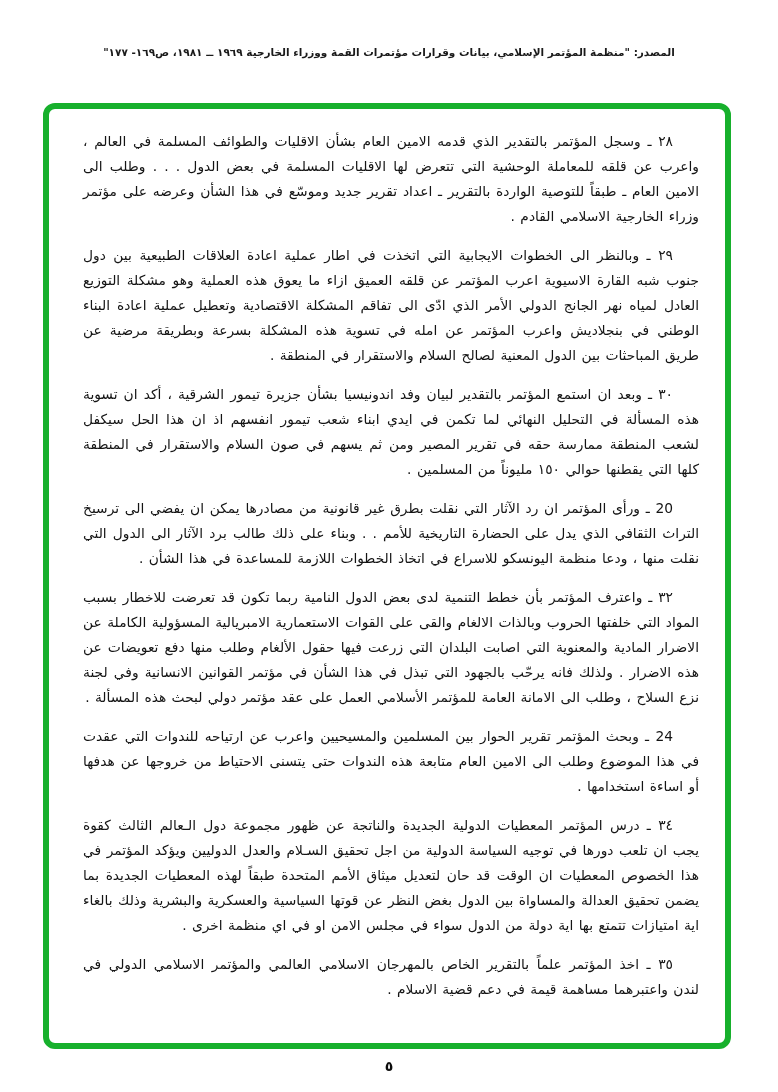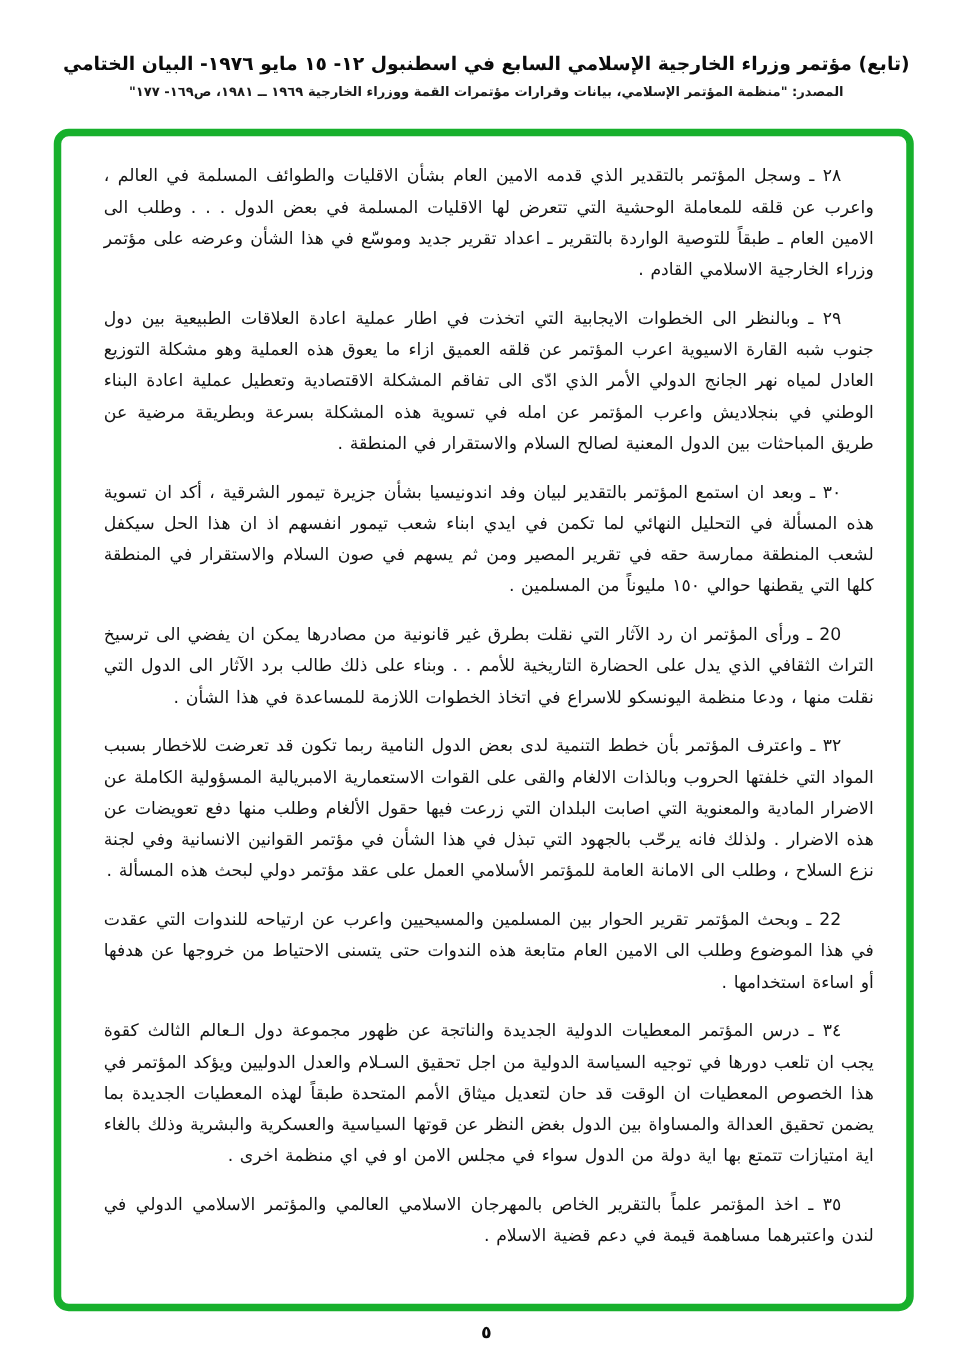--- a/index.html
+++ b/index.html
@@ -74,32 +74,31 @@
     font-weight: 700;
     color: #0b0b0b;
   }
 </style>
 </head>
 <body>
 
 <div class="page">
 
   <header class="doc-header">
-    <div class="doc-title">(تابع) مؤتمر وزراء الخارجية الإسلامي السابع في اسطنبول ١٢- ١٥ مايو ١٩٧٦- البيان الختامي</div>
     <div class="doc-source">المصدر: "منظمة المؤتمر الإسلامي، بيانات وقرارات مؤتمرات القمة ووزراء الخارجية ١٩٦٩ ــ ١٩٨١، ص١٦٩- ١٧٧"</div>
   </header>
 
   <div class="frame" style="border-color: rgb(23, 176, 44);">
     <div class="content">
       <p>٢٨ ـ وسجل المؤتمر بالتقدير الذي قدمه الامين العام بشأن الاقليات والطوائف المسلمة في العالم ، واعرب عن قلقه للمعاملة الوحشية التي تتعرض لها الاقليات المسلمة في بعض الدول . . .  وطلب الى الامين العام ـ طبقاً للتوصية الواردة بالتقرير ـ اعداد تقرير جديد وموسّع في هذا الشأن وعرضه على مؤتمر وزراء الخارجية الاسلامي القادم .</p>
       <p>٢٩ ـ وبالنظر الى الخطوات الايجابية التي اتخذت في اطار عملية اعادة العلاقات الطبيعية بين دول جنوب شبه القارة الاسيوية اعرب المؤتمر عن قلقه العميق ازاء ما يعوق هذه العملية وهو مشكلة التوزيع العادل لمياه نهر الجانج الدولي الأمر الذي ادّى الى تفاقم المشكلة الاقتصادية وتعطيل عملية اعادة البناء الوطني في بنجلاديش واعرب المؤتمر عن امله في تسوية هذه المشكلة بسرعة وبطريقة مرضية عن طريق المباحثات بين الدول المعنية لصالح السلام والاستقرار في المنطقة .</p>
       <p>٣٠ ـ وبعد ان استمع المؤتمر بالتقدير لبيان وفد اندونيسيا بشأن جزيرة تيمور الشرقية ، أكد ان تسوية هذه المسألة في التحليل النهائي لما تكمن في ايدي ابناء شعب تيمور انفسهم اذ ان هذا الحل سيكفل لشعب المنطقة ممارسة حقه في تقرير المصير ومن ثم يسهم في صون السلام والاستقرار في المنطقة كلها التي يقطنها حوالي ١٥٠ مليوناً من المسلمين .</p>
       <p>20 ـ ورأى المؤتمر ان رد الآثار التي نقلت بطرق غير قانونية من مصادرها يمكن ان يفضي الى ترسيخ التراث الثقافي الذي يدل على الحضارة التاريخية للأمم . .  وبناء على ذلك طالب برد الآثار الى الدول التي نقلت منها ، ودعا منظمة اليونسكو للاسراع في اتخاذ الخطوات اللازمة للمساعدة في هذا الشأن .</p>
       <p>٣٢ ـ واعترف المؤتمر بأن خطط التنمية لدى بعض الدول النامية ربما تكون قد تعرضت للاخطار بسبب المواد التي خلفتها الحروب وبالذات الالغام والقى على القوات الاستعمارية الامبريالية المسؤولية الكاملة عن الاضرار المادية والمعنوية التي اصابت البلدان التي زرعت فيها حقول الألغام وطلب منها دفع تعويضات عن هذه الاضرار . ولذلك فانه يرحّب بالجهود التي تبذل في هذا الشأن في مؤتمر القوانين الانسانية وفي لجنة نزع السلاح ، وطلب الى الامانة العامة للمؤتمر الأسلامي العمل على عقد مؤتمر دولي لبحث هذه المسألة .</p>
-      <p>22 ـ وبحث المؤتمر تقرير الحوار بين المسلمين والمسيحيين واعرب عن ارتياحه للندوات التي عقدت في هذا الموضوع وطلب الى الامين العام متابعة هذه الندوات حتى يتسنى الاحتياط من خروجها عن هدفها أو اساءة استخدامها .</p>
+      <p>24 ـ وبحث المؤتمر تقرير الحوار بين المسلمين والمسيحيين واعرب عن ارتياحه للندوات التي عقدت في هذا الموضوع وطلب الى الامين العام متابعة هذه الندوات حتى يتسنى الاحتياط من خروجها عن هدفها أو اساءة استخدامها .</p>
       <p>٣٤ ـ درس المؤتمر المعطيات الدولية الجديدة والناتجة عن ظهور مجموعة دول الـعالم الثالث كقوة يجب ان تلعب دورها في توجيه السياسة الدولية من اجل تحقيق السـلام والعدل الدوليين ويؤكد المؤتمر في هذا الخصوص المعطيات ان الوقت قد حان لتعديل ميثاق الأمم المتحدة طبقاً لهذه المعطيات الجديدة بما يضمن تحقيق العدالة والمساواة بين الدول بغض النظر عن قوتها السياسية والعسكرية والبشرية وذلك بالغاء اية امتيازات تتمتع بها اية دولة من الدول سواء في مجلس الامن او في اي منظمة اخرى .</p>
       <p>٣٥ ـ اخذ المؤتمر علماً بالتقرير الخاص بالمهرجان الاسلامي العالمي والمؤتمر الاسلامي الدولي في لندن واعتبرهما مساهمة قيمة في دعم قضية الاسلام .</p>
     </div>
   </div>
 
   <div class="page-number">٥</div>
 
 </div>
 
 </body></html>

